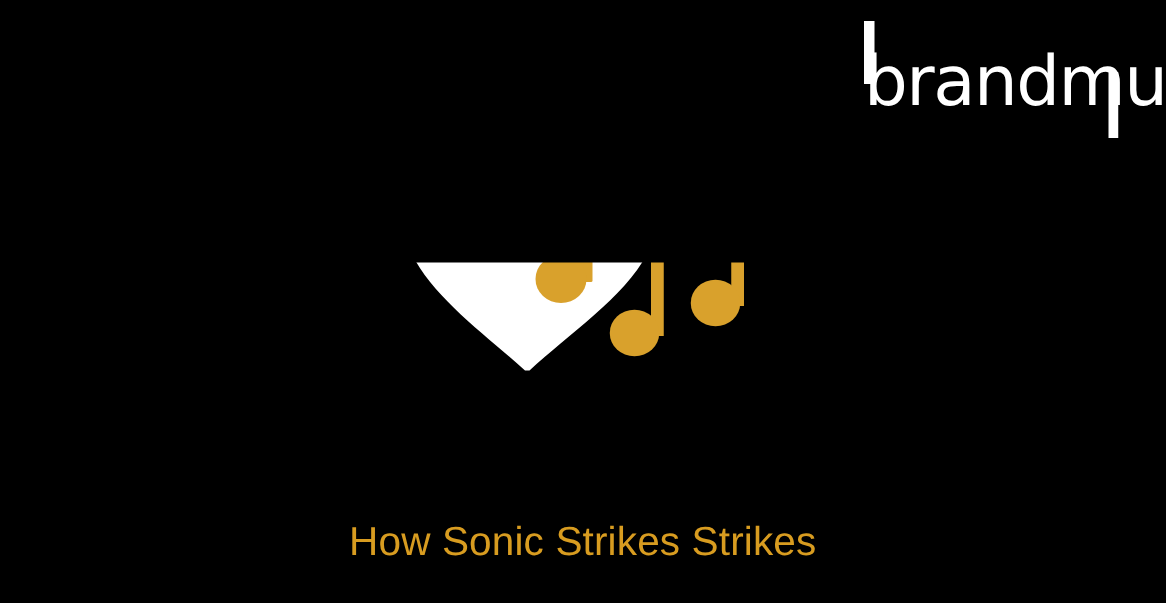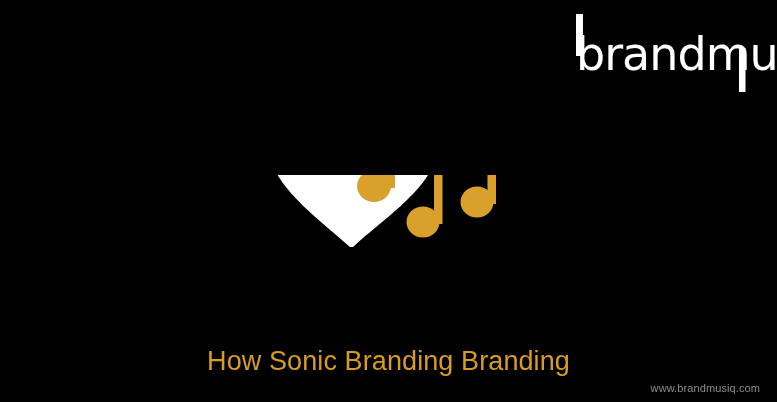--- a/index.html
+++ b/index.html
@@ -725,19 +725,18 @@
         <rect x="229.5" y="58" width="8.5" height="66"></rect>
 
         <ellipse cx="165" cy="142" rx="16.5" ry="15.5"></ellipse>
 
         <ellipse cx="219" cy="122" rx="16.5" ry="15.5"></ellipse>
       </g>
     </svg>
   </div>
 
   <div id="title">
-    <span class="title-line">How Sonic Branding Branding</span>
+    <span class="title-line">How Sonic Strikes Strikes</span>
     
   </div>
 
-  <div id="footer-url">www.brandmusiq.com</div>
 
 </div>
 
 </body></html>

